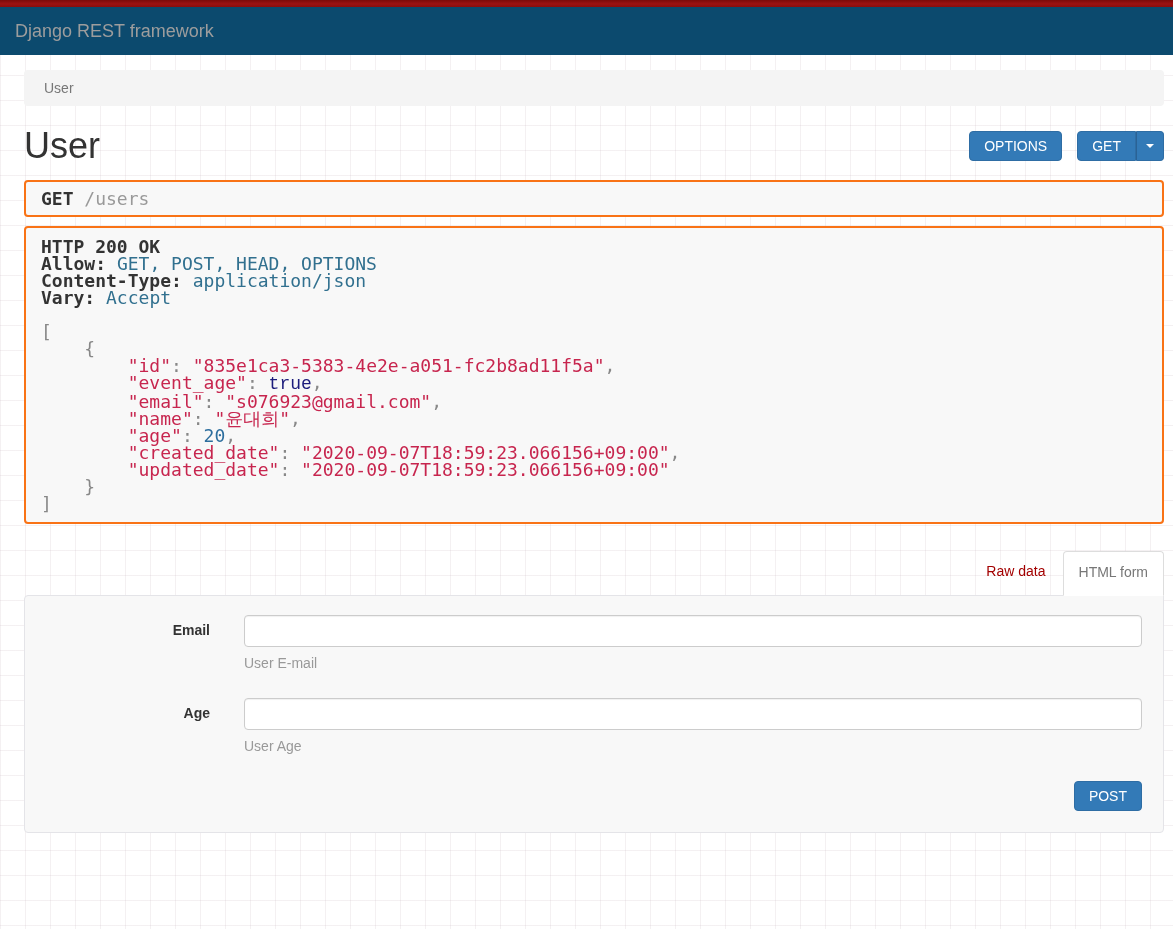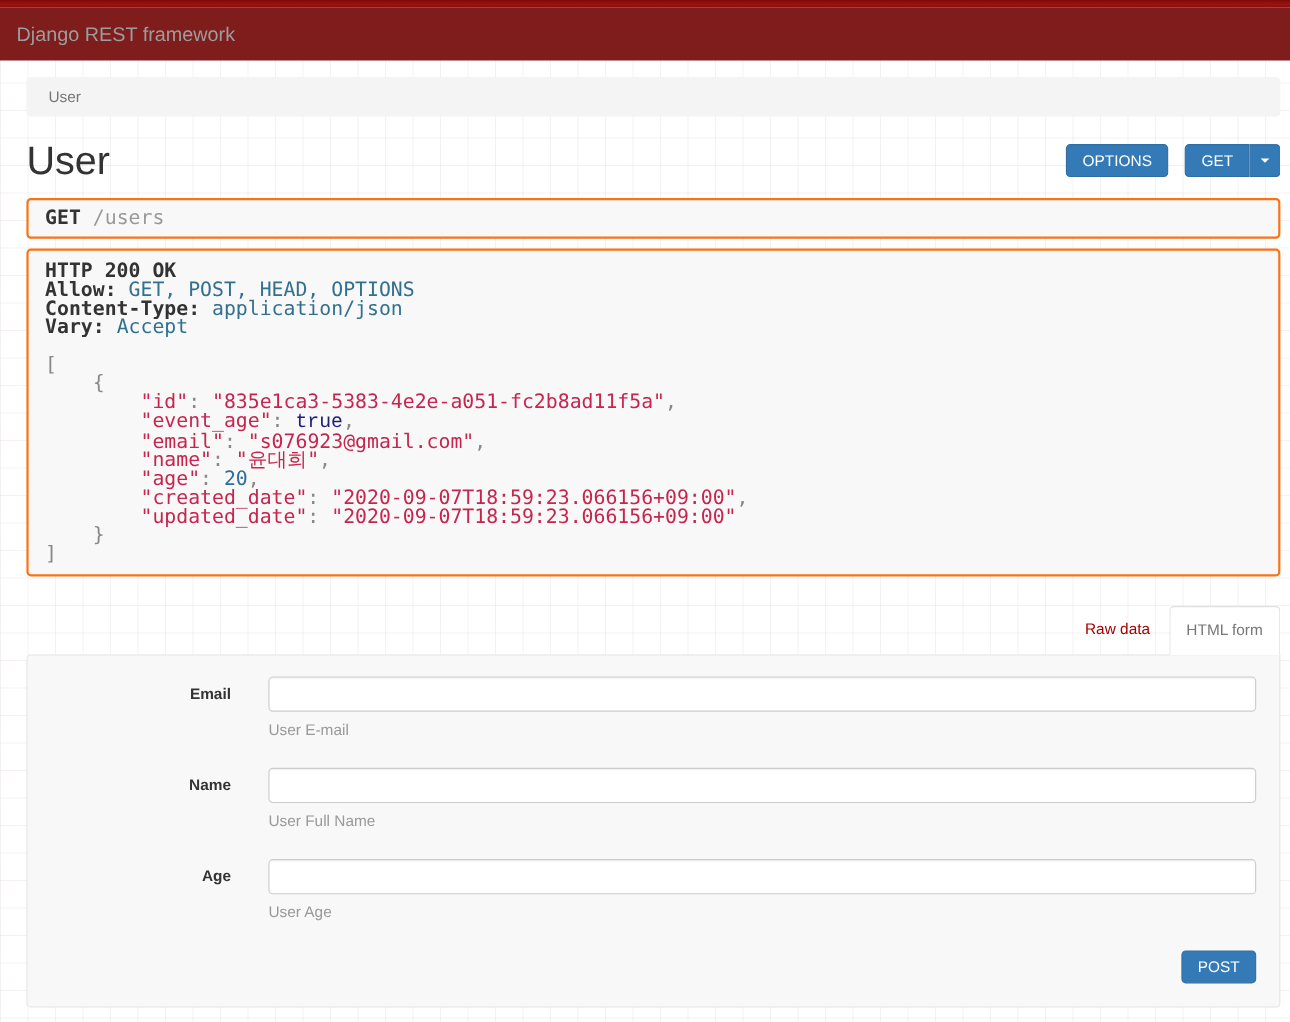--- a/index.html
+++ b/index.html
@@ -11,21 +11,21 @@
     background-color: #ffffff;
     background-image:
       linear-gradient(to right, rgba(205,190,196,0.22) 1px, transparent 1px),
       linear-gradient(to bottom, rgba(205,190,196,0.22) 1px, transparent 1px);
     background-size: 25px 25px;
     overflow: hidden;
   }
 
   
   .top-stripe { height: 7px; background: linear-gradient(180deg,#7c0a0a,#9d1212 55%,#8a0d0d); }
-  .navbar { height: 48px; background: #7f1d1d; display: flex; align-items: center; padding: 0 15px; }
+  .navbar { height: 48px; background: #0c4a6e; display: flex; align-items: center; padding: 0 15px; }
   .navbar .brand { color: #9d9d9d; font-size: 18px; }
 
   .container { margin-left: 24px; width: 1140px; }
 
   .breadcrumb {
     margin-top: 15px; height: 36px; background: #f4f4f4; border-radius: 4px;
     display: flex; align-items: center; padding: 0 20px; color: #777;
   }
 
   .title-row { margin-top: 19px; display: flex; align-items: center; justify-content: space-between; height: 42px; }
@@ -141,24 +141,20 @@
     <span class="tab-active">HTML form</span>
   </div>
 
   <div class="form-panel">
     <div id="form-fields">
         <div class="form-row">
           <label class="form-label">Email</label>
           <div><input class="form-input" type="text" placeholder="" style=""><div class="form-help">User E-mail</div></div>
         </div>
         <div class="form-row">
-          <label class="form-label">Name</label>
-          <div><input class="form-input" type="text" placeholder="" style=""><div class="form-help">User Full Name</div></div>
-        </div>
-        <div class="form-row">
           <label class="form-label">Age</label>
           <div><input class="form-input" type="text" placeholder="" style=""><div class="form-help">User Age</div></div>
         </div>
       </div>
     <div class="form-actions">
       <button class="btn">POST</button>
     </div>
   </div>
 
 </div>

